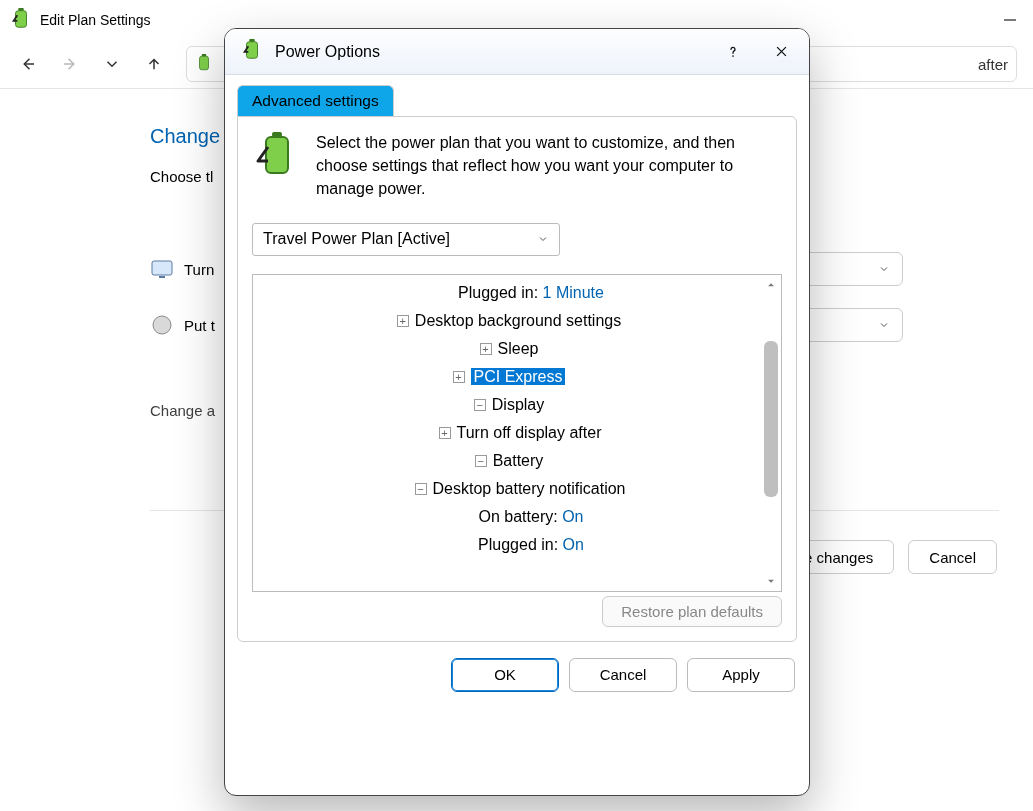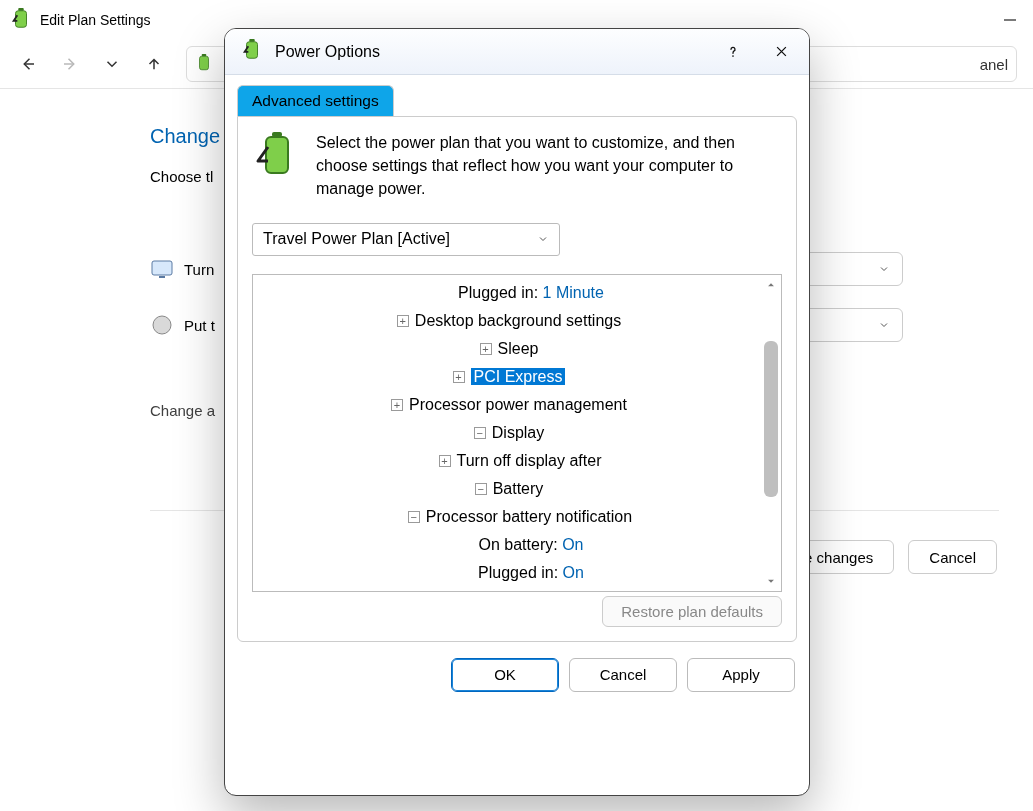--- a/index.html
+++ b/index.html
@@ -120,21 +120,21 @@
         <path d="M12 19V6M6 12l6-6 6 6" fill="none" stroke="currentColor" stroke-width="2"></path>
       </svg>
     </div>
   <div class="addr-bar">
     <span>
       <svg width="18" height="18" viewBox="0 0 24 24">
           <rect x="6" y="3" width="12" height="18" rx="3" fill="#7fcf4a" stroke="#3a7a1f"></rect>
           <rect x="9" y="0" width="6" height="3" rx="1" fill="#3a7a1f"></rect>
         </svg>
     </span>
-    <span class="addr-trail">anel</span>
+    <span class="addr-trail">after</span>
   </div>
 </div>
 <div class="parent-hr"></div>
 
 <div class="body-area">
   <div class="page-title">Change</div>
   <div class="choose-line">Choose tl</div>
 
   <div class="col-head-plugged" style="margin-top:28px;">ged in</div>
 
@@ -225,25 +225,24 @@
 
     <div class="tree-box">
       <div class="tree">
         <div class="treerow indent-2">
           <span>Plugged in:</span>
           <span class="linkval">1 Minute</span>
         </div>
         <div class="treerow"><span class="plusbox">+</span><span>Desktop background settings</span></div>
         <div class="treerow"><span class="plusbox">+</span><span>Sleep</span></div>
         <div class="treerow"><span class="plusbox">+</span><span class="sel">PCI Express</span></div>
-        <div class="treerow"><span class="plusbox">+</span><span>Processor power management</span></div>
         <div class="treerow"><span class="plusbox">−</span><span>Display</span></div>
         <div class="treerow indent-1"><span class="plusbox">+</span><span>Turn off display after</span></div>
         <div class="treerow"><span class="plusbox">−</span><span>Battery</span></div>
-        <div class="treerow indent-1"><span class="plusbox">−</span><span>Processor battery notification</span></div>
+        <div class="treerow indent-1"><span class="plusbox">−</span><span>Desktop battery notification</span></div>
         <div class="treerow indent-2"><span>On battery:</span> <span class="linkval">On</span></div>
         <div class="treerow indent-2"><span>Plugged in:</span> <span class="linkval">On</span></div>
       </div>
       <div class="tree-scroll">
         <div class="arrow">
             <svg width="10" height="10" viewBox="0 0 24 24">
               <path d="M5 15l7-7 7 7z" fill="#777"></path>
             </svg>
           </div>
         <div class="track">

